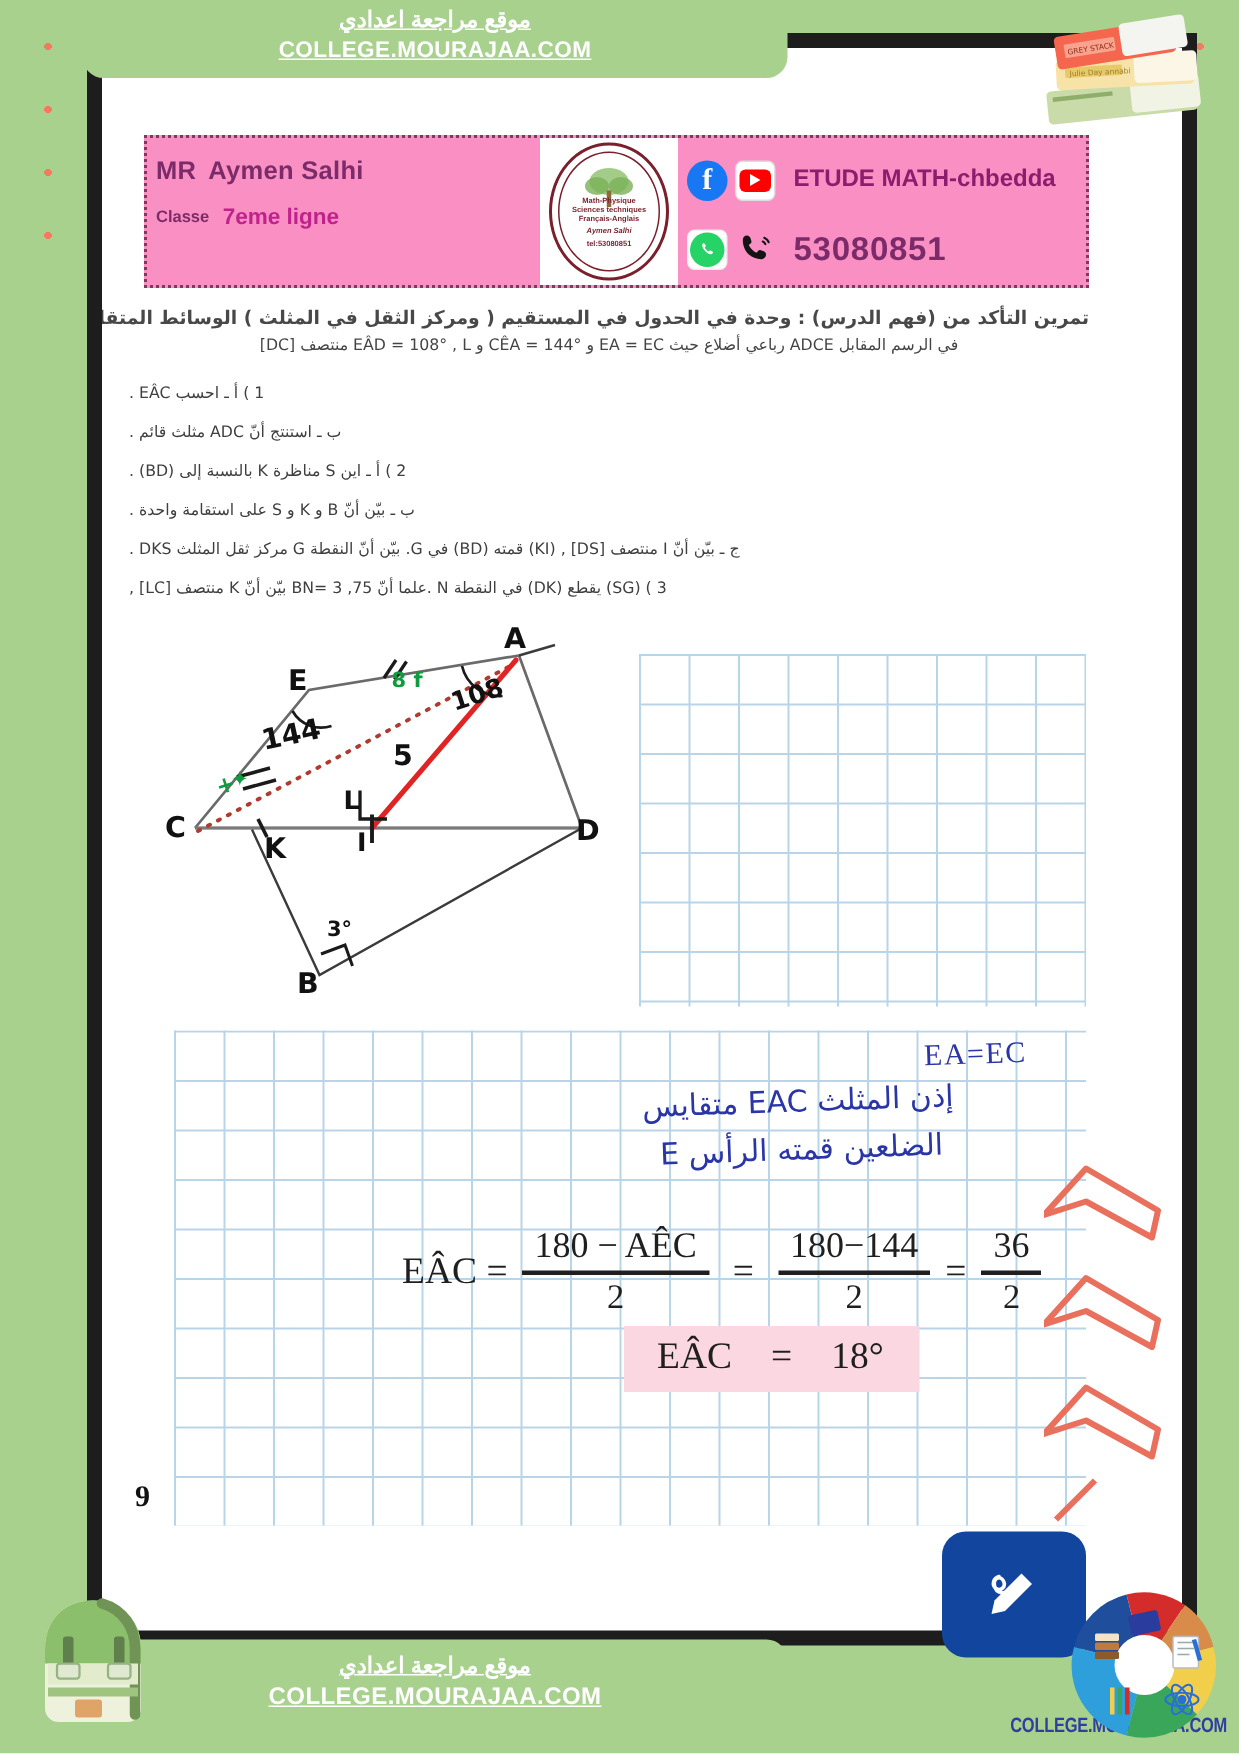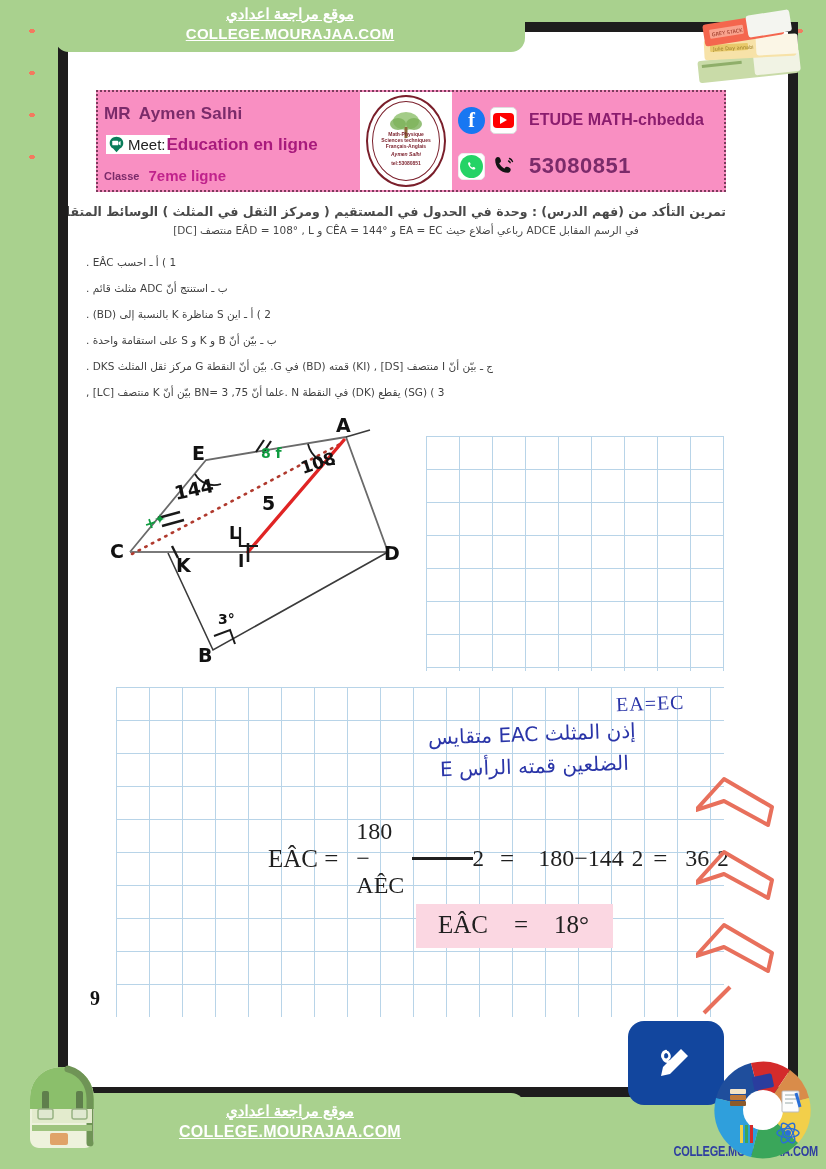--- a/index.html
+++ b/index.html
@@ -159,27 +159,27 @@
           letter-spacing:1px; transform: rotate(-2deg); }
   .ar-hw1 { left: 360px; top: 690px; font-size: 20px; direction:rtl;
             font-family:"DejaVu Sans", sans-serif; transform: rotate(-2deg); white-space:nowrap;}
   .ar-hw2 { left: 372px; top: 722px; font-size: 20px; direction:rtl;
             font-family:"DejaVu Sans", sans-serif; transform: rotate(-2deg); white-space:nowrap;}
 
   
   .formula { position:absolute; left: 200px; top: 786px; z-index: 16;
              color:#1f1f1f; font-family:"Liberation Serif", serif; }
   .fr-line { display:flex; align-items:center; gap:10px; font-size:25px; }
-  .frac { display:inline-flex; flex-direction:row; align-items:center; }
+  .frac { display:inline-flex; flex-direction:column; align-items:center; }
   .frac .num { padding: 0 8px; font-size:24px; }
   .frac .bar { height: 2.5px; background:#1f1f1f; width: 100%; margin:2px 0;}
   .frac .den { font-size:23px; }
 
   .answer-box {
-    position:absolute; left: 348px; top: 872px; z-index: 17;
+    position:absolute; left: 348px; top: 852px; z-index: 17;
     background:#fbd7e2; padding: 7px 24px 9px 22px;
     display:flex; align-items:center; gap:26px;
     color:#1f1f1f; font-family:"Liberation Serif", serif; font-size:25px;
   }
 
   .pagenum { position:absolute; left: 22px; top: 955px; font-size:20px; font-weight:bold;
              color:#111; z-index:20; font-family:"Liberation Serif", serif;}
 
   
   .books { position:absolute; right: 8px; top: 4px; width: 140px; height: 84px; z-index: 50; }
@@ -201,33 +201,20 @@
 <div class="dark-border"></div>
 
 <div class="paper">
 
   <div class="hdr">
 
     <div class="hdr-left">
       <div class="hdr-row">
         <span class="t-mr">MR</span>
         <span class="t-mr" style="margin-left:8px">Aymen Salhi</span>
-      </div>
-      <div class="hdr-row">
-        <span class="meet-pill">
-          <span class="meet-ico">
-            <svg width="17" height="17" viewBox="0 0 20 20">
-              <path d="M10 1C5.6 1 2 4.3 2 8.4c0 2.7 1.6 5 4 6.3L10 19l4-4.3c2.4-1.3 4-3.6 4-6.3C18 4.3 14.4 1 10 1z" fill="#0a7d5a"></path>
-              <rect x="5" y="5.5" width="7" height="5.5" rx="1" fill="#fff"></rect>
-              <path d="M12.4 7.3l2.4-1.4v5.2l-2.4-1.4z" fill="#fff"></path>
-            </svg>
-          </span>
-          <span>Meet:</span>
-        </span>
-        <span class="t-edu">Education en ligne</span>
       </div>
       <div class="hdr-row">
         <span class="t-classe">Classe</span>
         <span class="t-pilote">7eme ligne</span>
       </div>
     </div>
 
     <div class="hdr-stamp">
       <div class="stamp">
         <svg class="stamp-tree" width="40" height="30" viewBox="0 0 40 30">

